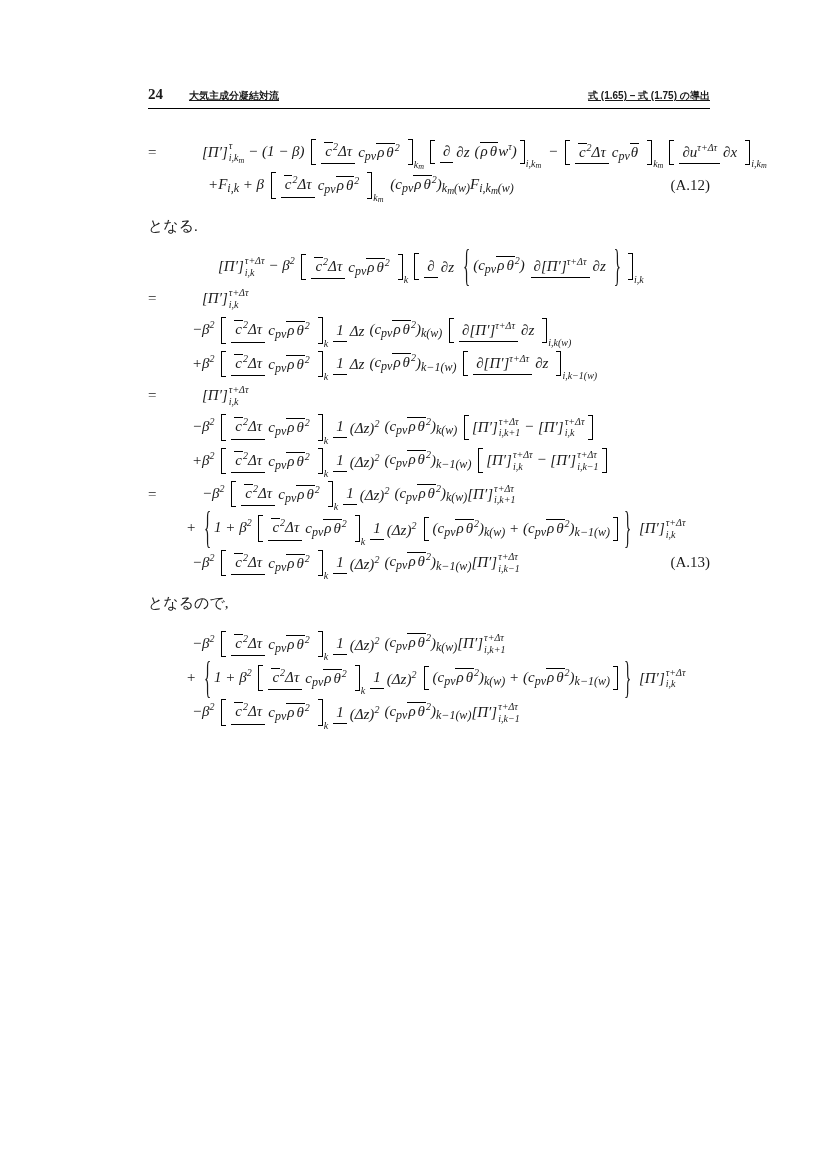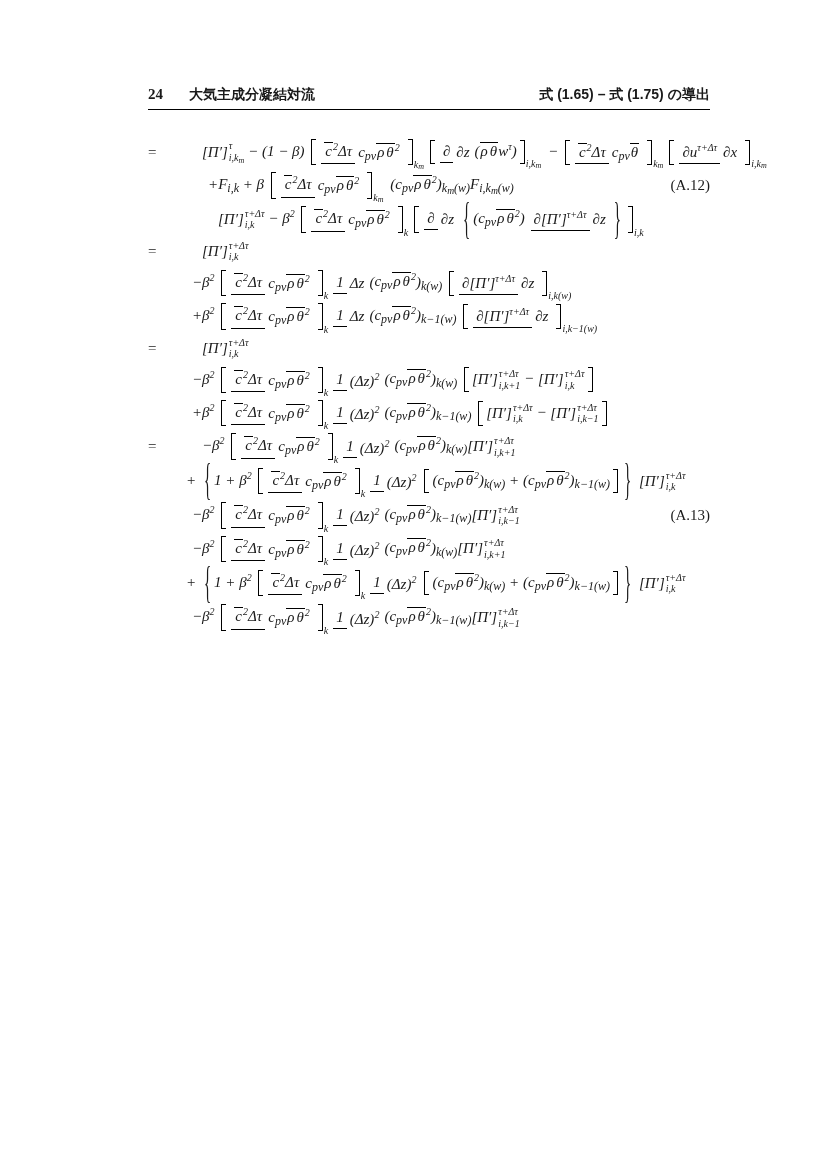--- a/index.html
+++ b/index.html
@@ -3,21 +3,21 @@
 <meta charset="utf-8">
 <style>
   html,body{margin:0;padding:0;background:#e8e8e8;}
   .page{position:relative;width:826px;height:1169px;background:#ffffff;margin:0 auto;
         font-family:"Liberation Serif","DejaVu Serif",serif;color:#1a1a1a;overflow:hidden;}
   
   .header{position:absolute;left:148px;right:116px;top:86px;display:flex;justify-content:space-between;
           align-items:baseline;border-bottom:1.2px solid #000;padding-bottom:5px;font-size:15px;font-weight:bold;}
   .hleft{display:flex;gap:26px;align-items:baseline;text-align:center;}
   .hnum{font-family:"Liberation Serif",serif;}
-  .htitle,.hright{font-family:"Liberation Sans","DejaVu Sans",sans-serif;font-size:14px;}
+  .htitle,.hright{font-family:"Liberation Sans","DejaVu Sans",sans-serif;font-size:10px;text-decoration:underline;}
   
   .content{position:absolute;left:148px;right:116px;top:132px;font-size:15px;}
   .jp{margin:16px 0;font-size:15px;line-height:1.5;}
   .eqblock{margin:4px 0;}
   .eqline{display:flex;align-items:center;margin:7px 0;white-space:nowrap;}
   .lhs{flex:0 0 34px;font-style:normal;}
   .ebody{display:inline-block;white-space:nowrap;}
   .etag{margin-left:auto;font-style:normal;padding-left:8px;}
   
   .mtx{font-style:italic;}
@@ -104,20 +104,21 @@
               <span class="ginner"><span class="frac">
                   <span class="num"><span class="mrow"><span class="ov">c</span><span class="msup">2</span></span><span class="mtx">Δτ</span></span>
                   <span class="den"><span class="mrow"><span class="mtx">c</span><span class="msub">pv</span></span><span class="mrow"><span class="ov">ρ</span></span><span class="mrow"><span class="ov">θ</span><span class="msup">2</span></span></span>
                 </span></span>
               <span class="rb"></span>
               <span class="gsub">k<span class="ssub">m</span></span>
             </span><span class="mtx"> (</span><span class="mrow"><span class="mtx">c</span><span class="msub">pv</span></span><span class="mrow"><span class="ov">ρ</span></span><span class="mrow"><span class="ov">θ</span><span class="msup">2</span></span><span class="mtx">)</span><span class="msub">k<span class="ssub">m</span>(w)</span><span class="mrow"><span class="mtx">F</span><span class="msub">i,k<span class="ssub">m</span>(w)</span></span></span>
           <span class="etag">(A.12)</span>
         </div>
       </div>
+    <div class="jp">となる.</div>
     <div class="eqblock">
         <div class="eqline">
           <span class="lhs"></span>
           <span class="ebody" style="margin-left: 36px;"><span class="mss">
               <span class="mtx">[Π′]</span>
               <span class="stack">
                 <span class="stsup">τ+Δτ</span>
                 <span class="stsub">i,k</span>
               </span>
             </span><span class="mtx"> − β</span><span class="msup">2</span><span class="mtx"> </span><span class="grp">
@@ -339,20 +340,21 @@
             </span><span class="mtx">(</span><span class="mrow"><span class="mtx">c</span><span class="msub">pv</span></span><span class="mrow"><span class="ov">ρ</span></span><span class="mrow"><span class="ov">θ</span><span class="msup">2</span></span><span class="mtx">)</span><span class="msub">k−1(w)</span><span class="mss">
               <span class="mtx">[Π′]</span>
               <span class="stack">
                 <span class="stsup">τ+Δτ</span>
                 <span class="stsub">i,k−1</span>
               </span>
             </span></span>
           <span class="etag">(A.13)</span>
         </div>
       </div>
+    <div class="jp">となるので,</div>
     <div class="eqblock">
         <div class="eqline">
           <span class="lhs"></span>
           <span class="ebody" style="margin-left: 10px;"><span class="mtx">−β</span><span class="msup">2</span><span class="mtx"> </span><span class="grp">
               <span class="lb"></span>
               <span class="ginner"><span class="frac">
                   <span class="num"><span class="mrow"><span class="ov">c</span><span class="msup">2</span></span><span class="mtx">Δτ</span></span>
                   <span class="den"><span class="mrow"><span class="mtx">c</span><span class="msub">pv</span></span><span class="mrow"><span class="ov">ρ</span></span><span class="mrow"><span class="ov">θ</span><span class="msup">2</span></span></span>
                 </span></span>
               <span class="rb"></span>

